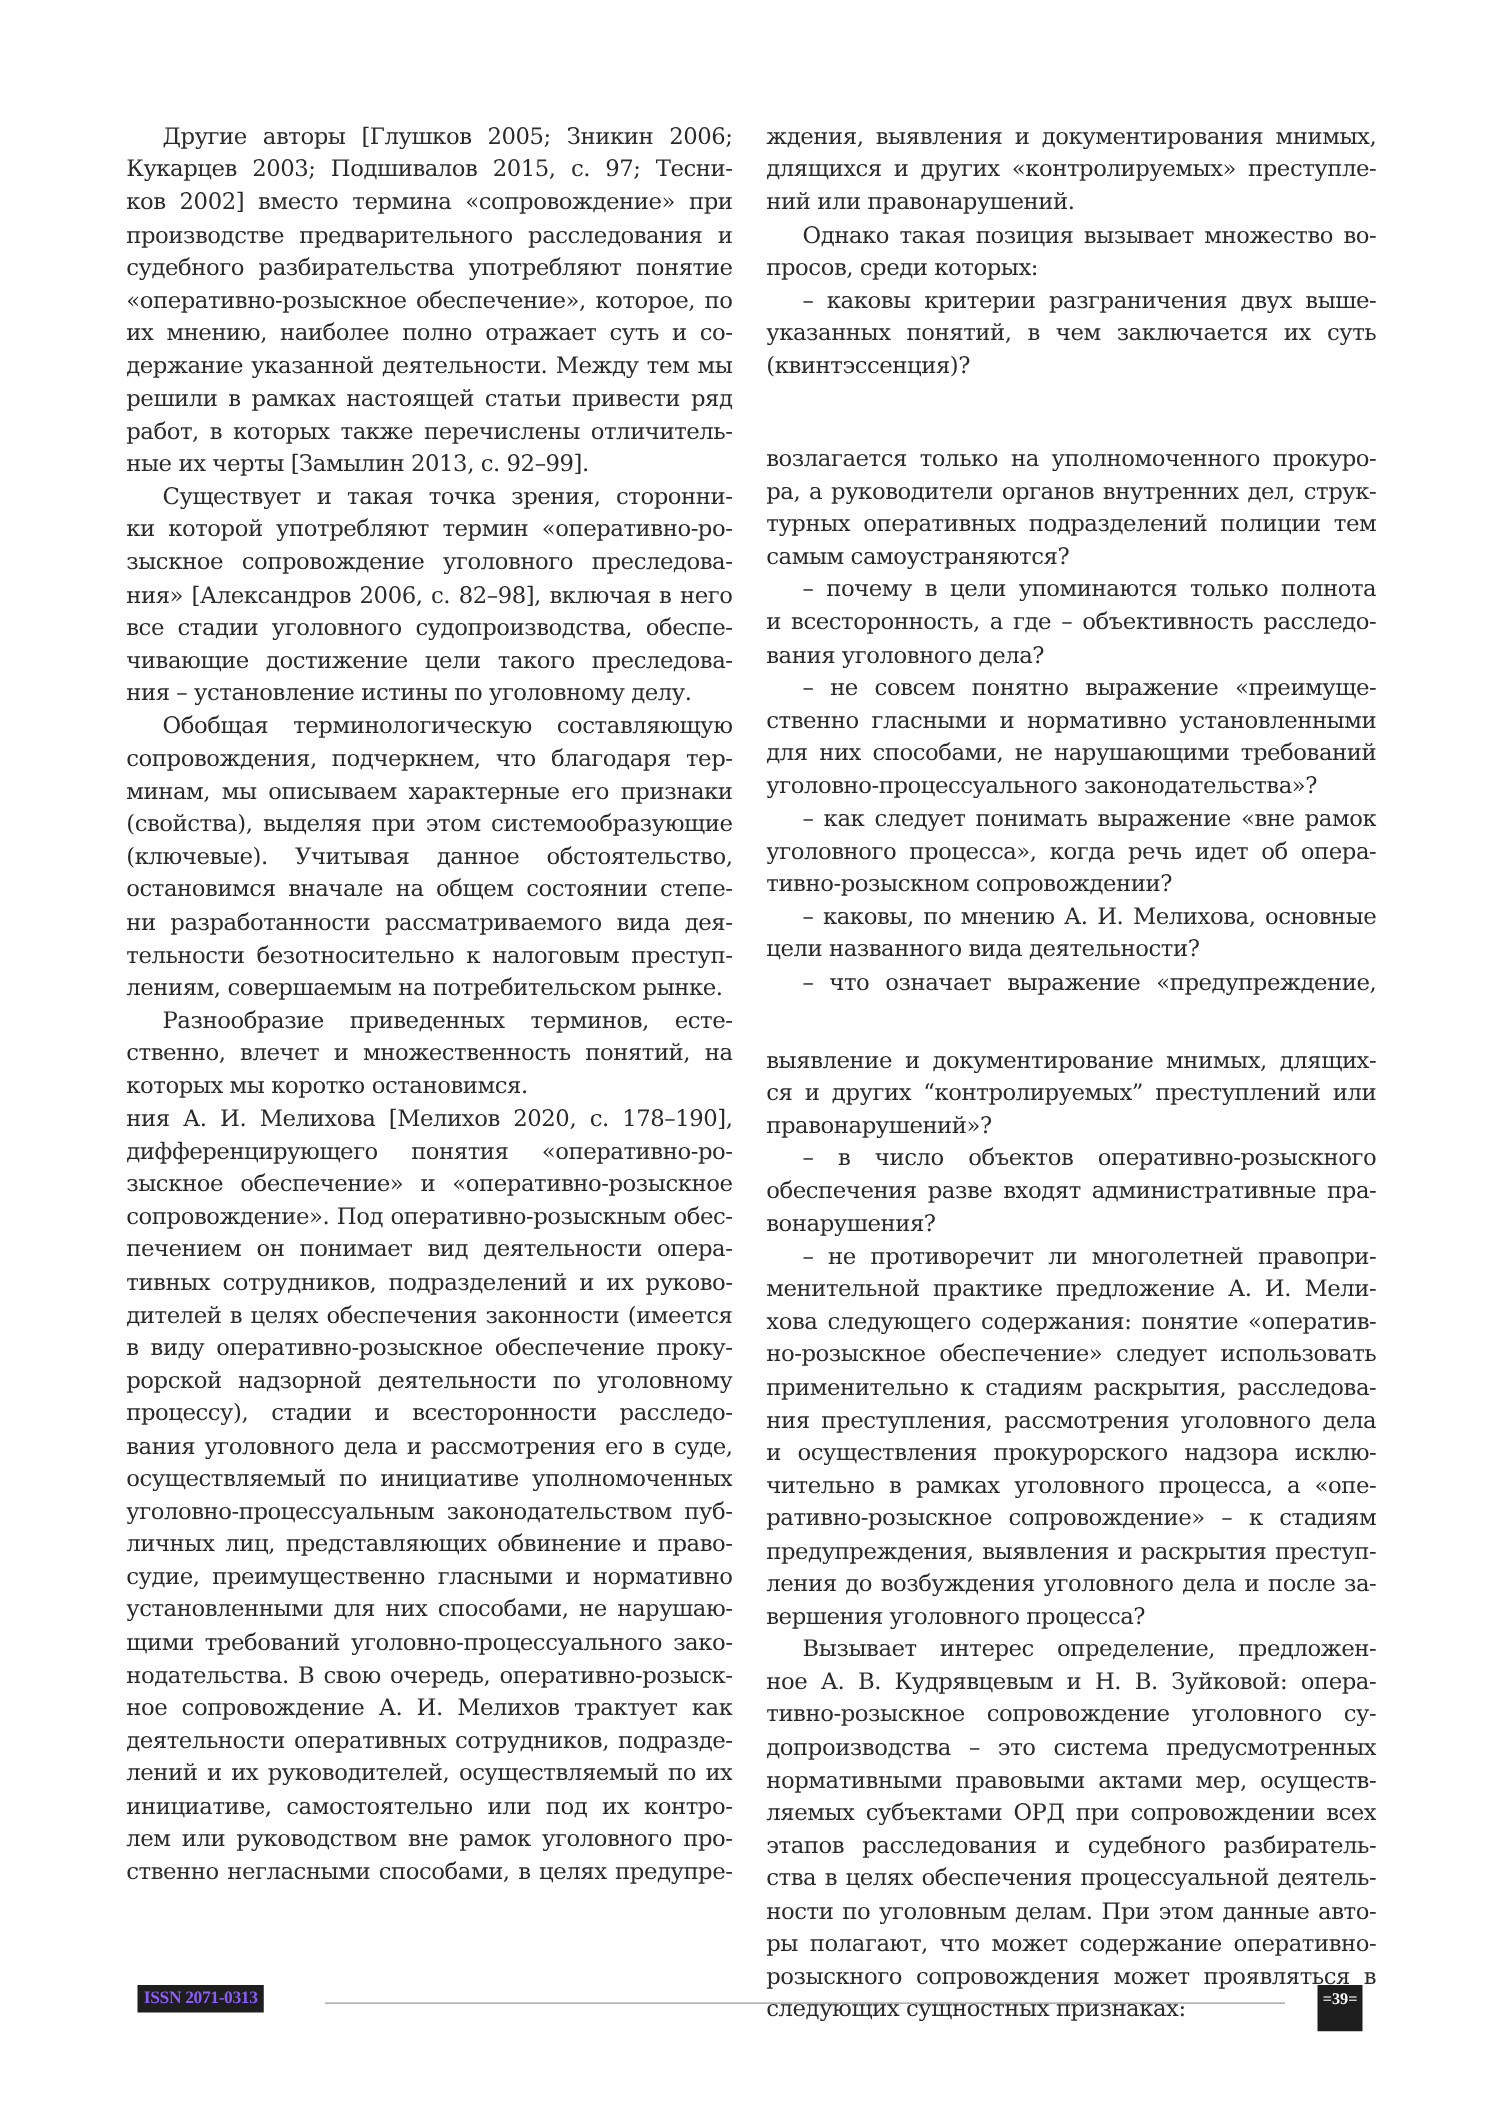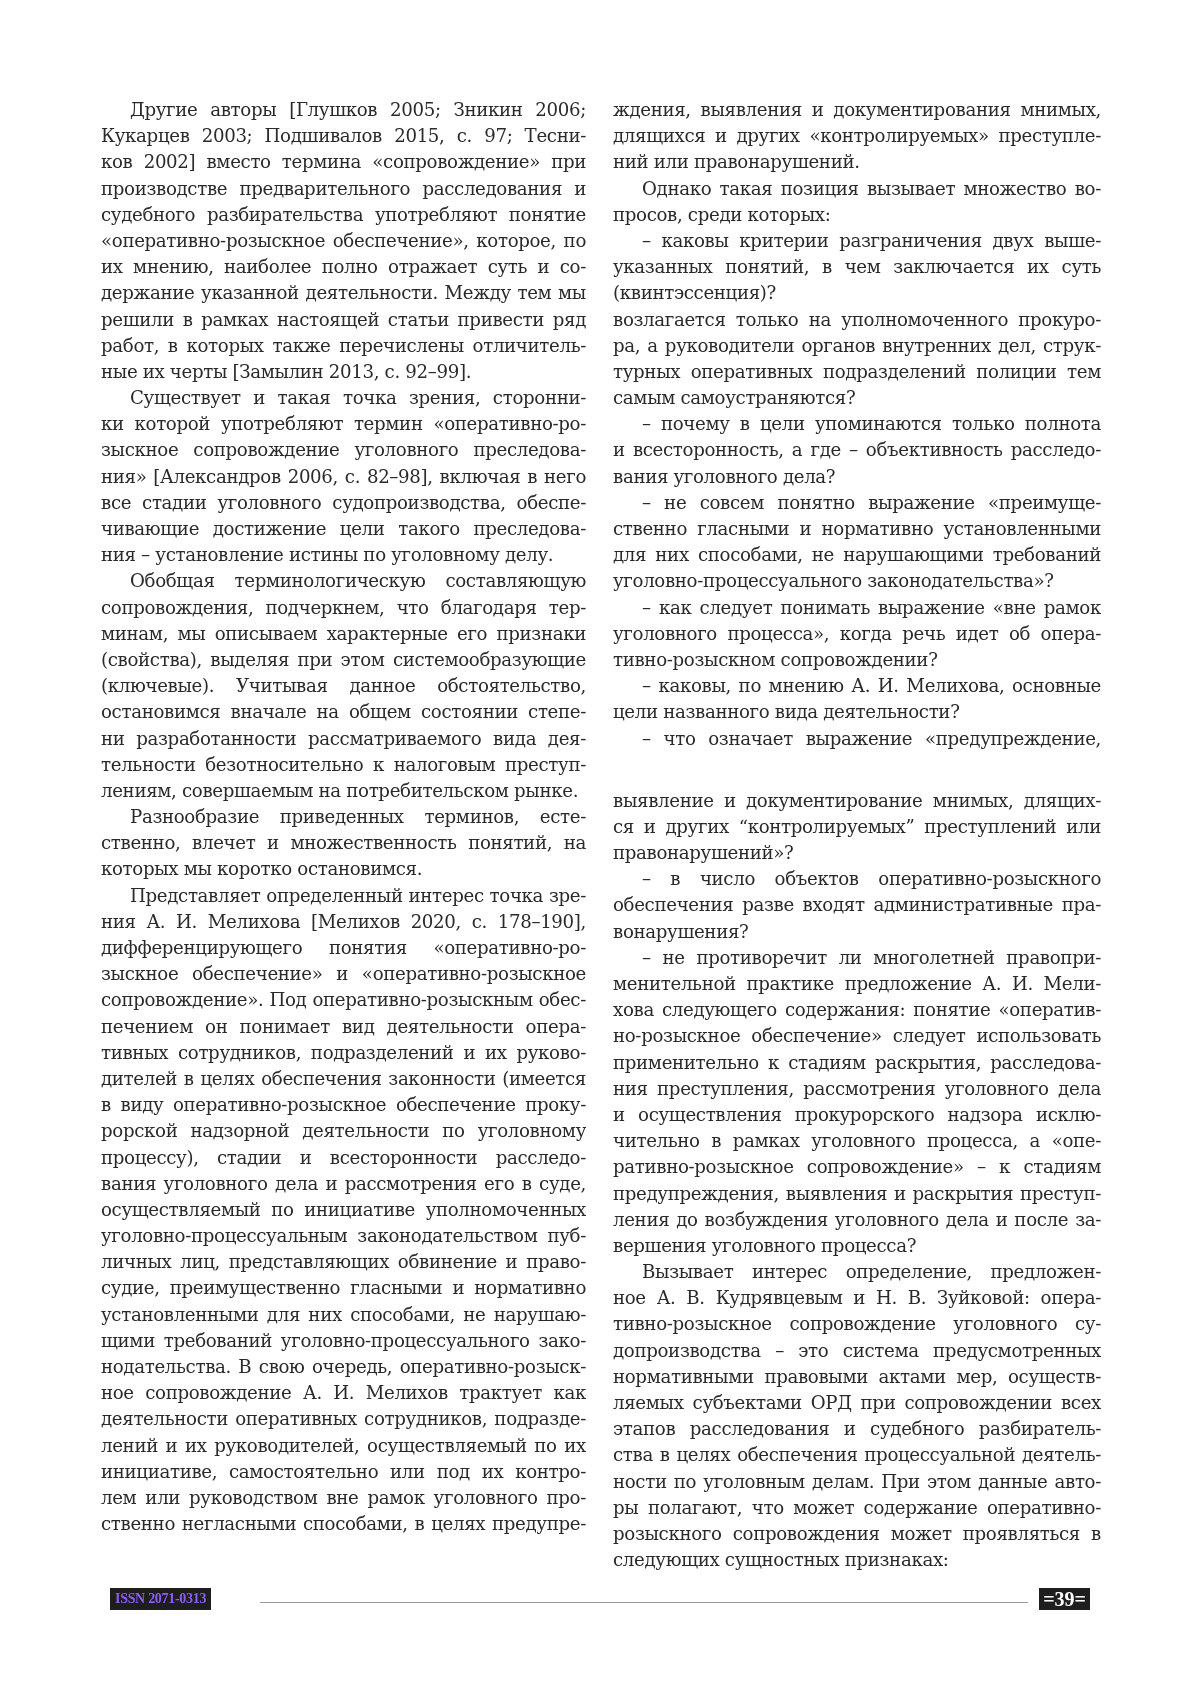--- a/index.html
+++ b/index.html
@@ -18,23 +18,23 @@
   .line.indent { padding-left: 29px; }
   .footer { position: absolute; top: 1588px; left: 110px; width: 980px; height: 24px; }
   .issn {
     position: absolute; left: 0; top: 0; height: 22px; padding: 0 5px;
     background: #1e1e1e; color: #8b5cf6;
     font-family: "Liberation Serif", serif; font-weight: bold; font-size: 14px; line-height: 22px;
     letter-spacing: -0.3px;
   }
   .rule { position: absolute; left: 150px; right: 62px; top: 14px; height: 1px; background: #9a9a9a; }
   .pagenum {
-    position: absolute; right: 0; top: 0; height: 22px; padding: 0 4px;
+    position: absolute; right: 0; top: 0; height: 37px; padding: 0 4px;
     background: #1e1e1e; color: #fff;
-    font-family: "Liberation Serif", serif; font-weight: bold; font-size: 20px; line-height: 22px;
+    font-family: "Liberation Serif", serif; font-weight: bold; font-size: 13px; line-height: 22px;
   }
 </style>
 </head>
 <body>
 
 <div class="page">
   <div class="col col-left" id="col-left">
       <span class="line indent" style="white-space: normal;">Другие авторы [Глушков 2005; Зникин 2006;</span>
       <span class="line" style="white-space: normal;">Кукарцев 2003; Подшивалов 2015, с. 97; Тесни-</span>
       <span class="line" style="white-space: normal;">ков 2002] вместо термина «сопровождение» при</span>
@@ -58,21 +58,20 @@
       <span class="line" style="white-space: normal;">минам, мы описываем характерные его признаки</span>
       <span class="line" style="white-space: normal;">(свойства), выделяя при этом системообразующие</span>
       <span class="line" style="white-space: normal;">(ключевые). Учитывая данное обстоятельство,</span>
       <span class="line" style="white-space: normal;">остановимся вначале на общем состоянии степе-</span>
       <span class="line" style="white-space: normal;">ни разработанности рассматриваемого вида дея-</span>
       <span class="line" style="white-space: normal;">тельности безотносительно к налоговым преступ-</span>
       <span class="line last" style="white-space: normal;">лениям, совершаемым на потребительском рынке.</span>
       <span class="line indent" style="white-space: normal;">Разнообразие приведенных терминов, есте-</span>
       <span class="line" style="white-space: normal;">ственно, влечет и множественность понятий, на</span>
       <span class="line last" style="white-space: normal;">которых мы коротко остановимся.</span>
-      <span class="line indent" style="white-space: normal;">Представляет определенный интерес точка зре-</span>
       <span class="line" style="white-space: normal;">ния А. И. Мелихова [Мелихов 2020, с. 178–190],</span>
       <span class="line" style="white-space: normal;">дифференцирующего понятия «оперативно-ро-</span>
       <span class="line" style="white-space: normal;">зыскное обеспечение» и «оперативно-розыскное</span>
       <span class="line" style="white-space: normal;">сопровождение». Под оперативно-розыскным обес-</span>
       <span class="line" style="white-space: normal;">печением он понимает вид деятельности опера-</span>
       <span class="line" style="white-space: normal;">тивных сотрудников, подразделений и их руково-</span>
       <span class="line" style="white-space: normal;">дителей в целях обеспечения законности (имеется</span>
       <span class="line" style="white-space: normal;">в виду оперативно-розыскное обеспечение проку-</span>
       <span class="line" style="white-space: normal;">рорской надзорной деятельности по уголовному</span>
       <span class="line" style="white-space: normal;">процессу), стадии и всесторонности расследо-</span>
@@ -93,21 +92,21 @@
     </div>
   <div class="col col-right" id="col-right">
       <span class="line" style="white-space: normal;">ждения, выявления и документирования мнимых,</span>
       <span class="line" style="white-space: normal;">длящихся и других «контролируемых» преступле-</span>
       <span class="line last" style="white-space: normal;">ний или правонарушений.</span>
       <span class="line indent" style="white-space: normal;">Однако такая позиция вызывает множество во-</span>
       <span class="line last" style="white-space: normal;">просов, среди которых:</span>
       <span class="line indent" style="white-space: normal;">– каковы критерии разграничения двух выше-</span>
       <span class="line" style="white-space: normal;">указанных понятий, в чем заключается их суть</span>
       <span class="line last" style="white-space: normal;">(квинтэссенция)?</span>
-      <span class="line" style="white-space: normal;">возлагается только на уполномоченного прокуро-</span>
+      <span class="line" style="white-space: normal; margin-top: 48px;">возлагается только на уполномоченного прокуро-</span>
       <span class="line" style="white-space: normal;">ра, а руководители органов внутренних дел, струк-</span>
       <span class="line" style="white-space: normal;">турных оперативных подразделений полиции тем</span>
       <span class="line last" style="white-space: normal;">самым самоустраняются?</span>
       <span class="line indent" style="white-space: normal;">– почему в цели упоминаются только полнота</span>
       <span class="line" style="white-space: normal;">и всесторонность, а где – объективность расследо-</span>
       <span class="line last" style="white-space: normal;">вания уголовного дела?</span>
       <span class="line indent" style="white-space: normal;">– не совсем понятно выражение «преимуще-</span>
       <span class="line" style="white-space: normal;">ственно гласными и нормативно установленными</span>
       <span class="line" style="white-space: normal;">для них способами, не нарушающими требований</span>
       <span class="line last" style="white-space: normal;">уголовно-процессуального законодательства»?</span>

